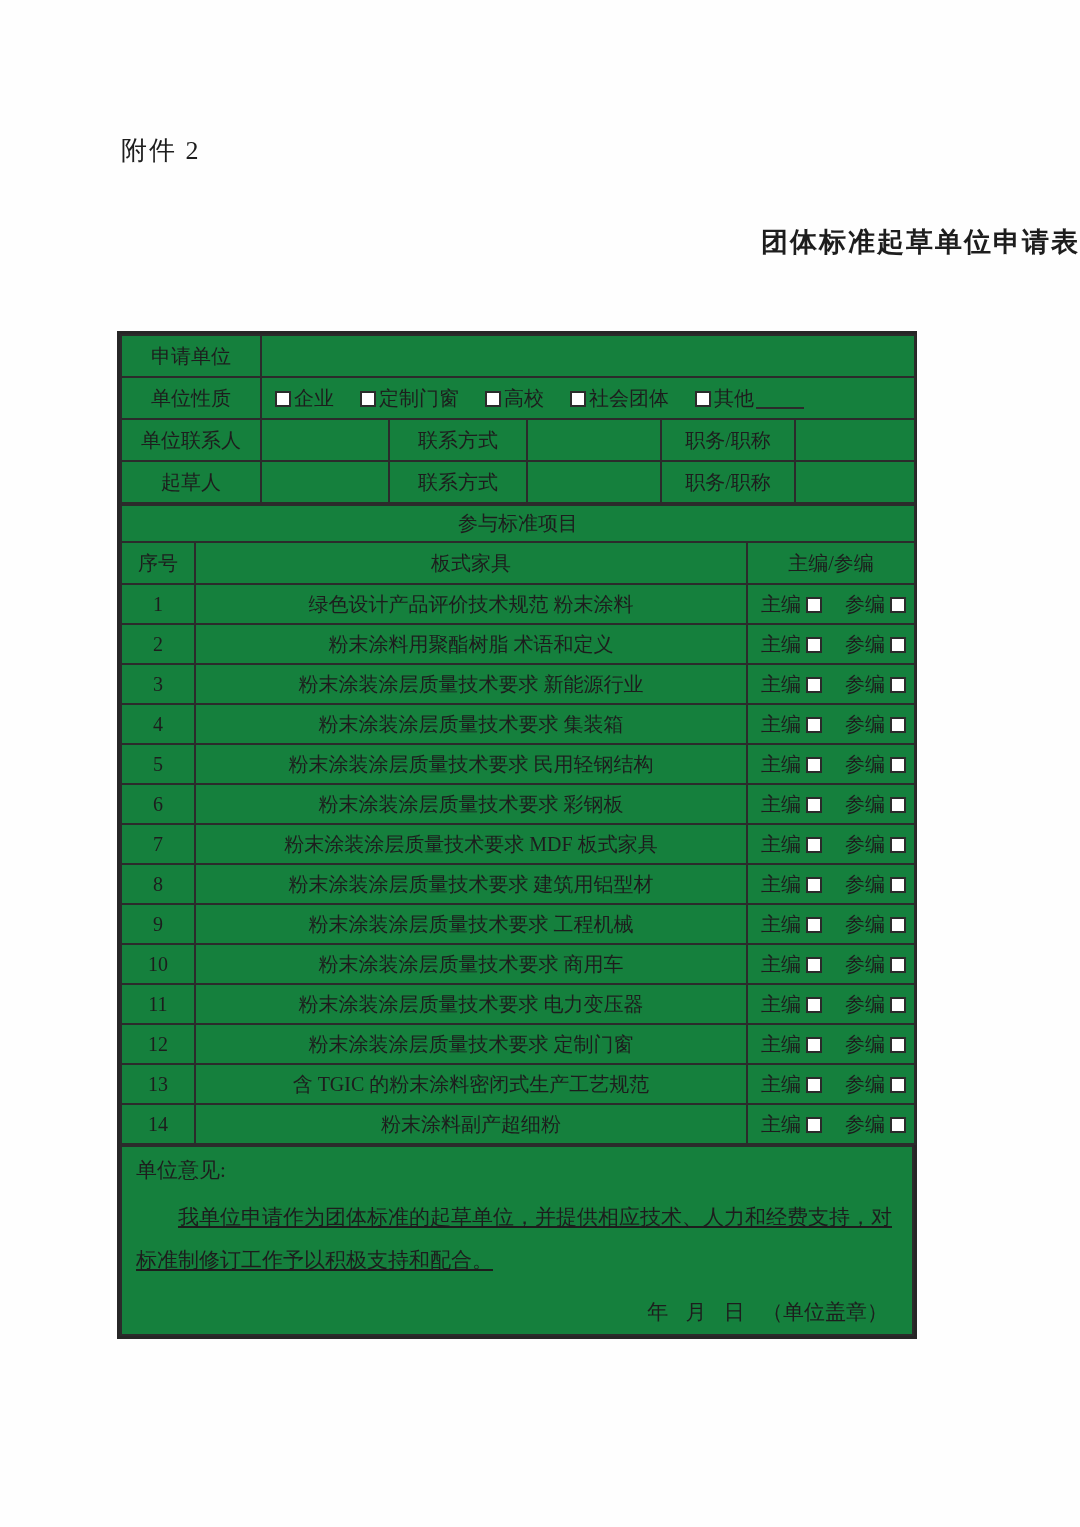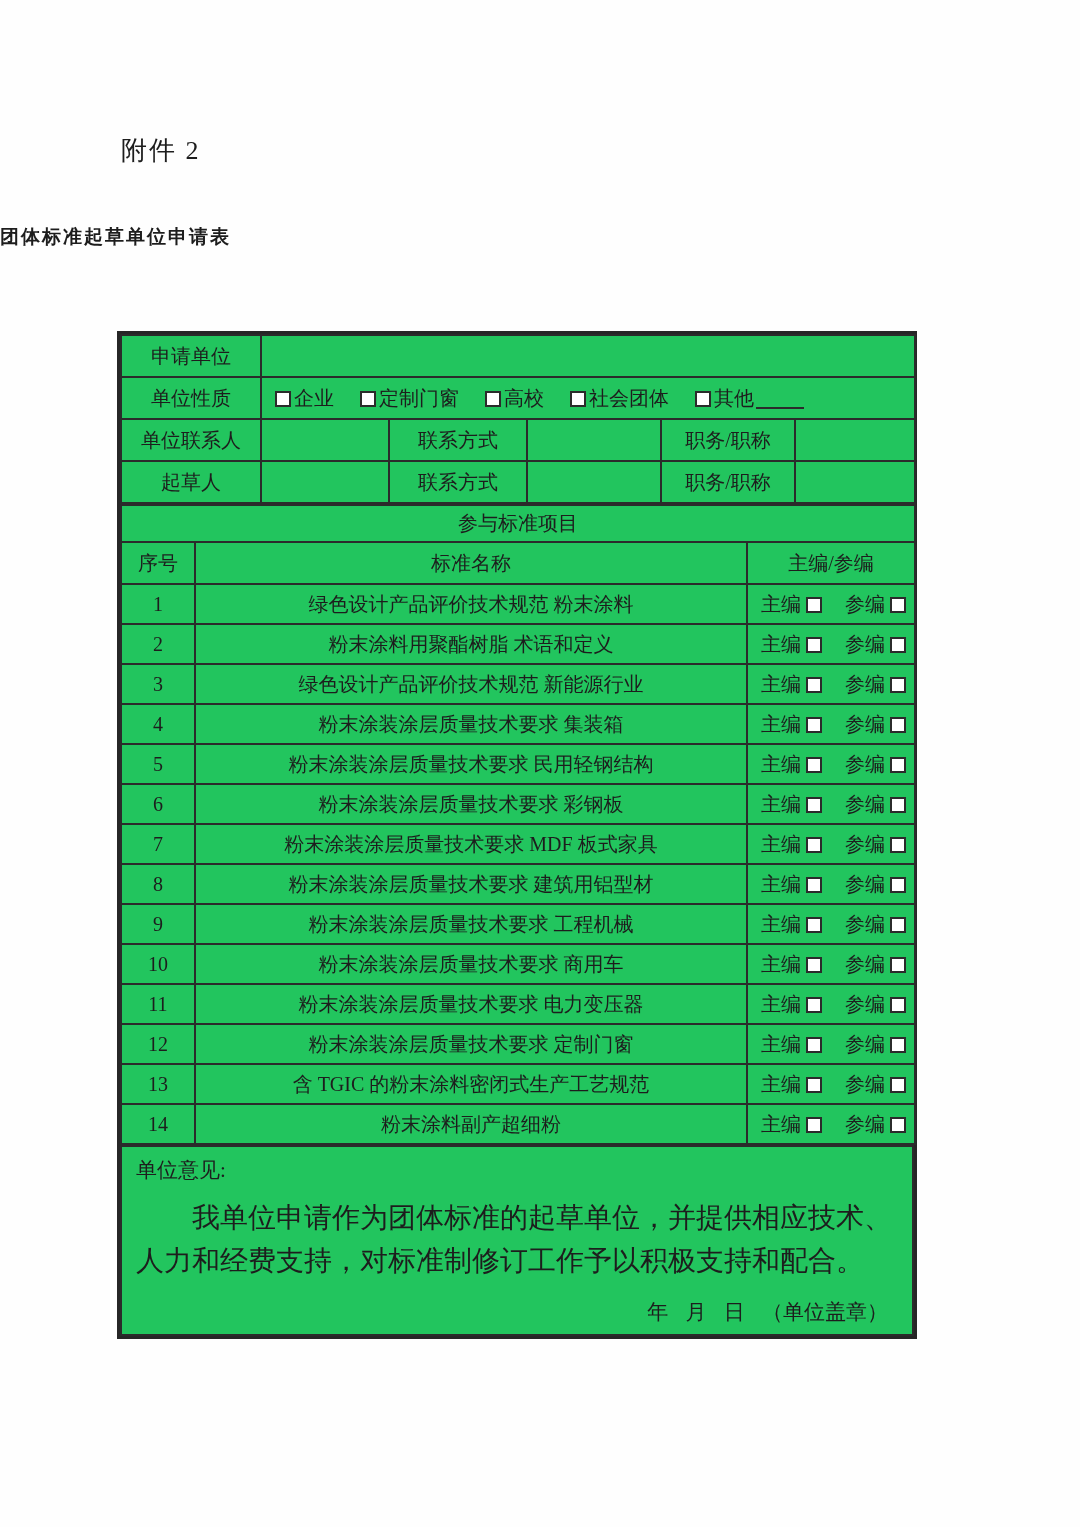--- a/index.html
+++ b/index.html
@@ -11,28 +11,28 @@
     color: #1d1d1d;
   }
   .page { position: relative; width: 1080px; height: 1527px; background: #fefefe; overflow: hidden; }
 
   .attachment {
     position: absolute; top: 133px; left: 121px;
     font-size: 26px; letter-spacing: 2px;
   }
   .title {
     position: absolute; top: 224px; left: 0; right: 0;
-    margin: 0; text-align: left;
+    margin: 0; text-align: right;
     font-family: "Liberation Sans", "DejaVu Sans", sans-serif;
-    font-size: 19px; font-weight: 700; letter-spacing: 2px;
+    font-size: 27px; font-weight: 700; letter-spacing: 2px;
   }
 
   .table-wrap {
     position: absolute; top: 331px; left: 117px; width: 800px;
-    border: 3px solid #262626; background: #22c55e;
+    border: 3px solid #262626; background: #15803d;
   }
   table.ft { width: 100%; border-collapse: collapse; table-layout: fixed; }
   table.ft td {
     border: 2px solid #2b2b2b;
     text-align: center; vertical-align: middle;
     font-size: 20px; padding: 0 4px;
     overflow: hidden; white-space: nowrap;
   }
   .unit-table td { height: 42px; }
   .options-cell { text-align: left !important; padding-left: 13px !important; }
@@ -58,21 +58,21 @@
 
   .opinion-cell {
     height: 154px;
     text-align: left !important; vertical-align: top !important;
     padding: 9px 14px 8px 14px !important;
     white-space: normal !important;
   }
   .opinion-label { font-size: 21px; }
   .opinion-body {
     margin: 12px 0 0 0; text-indent: 2em;
-    font-size: 28px; line-height: 43px;
+    font-size: 21px; line-height: 43px; text-decoration: underline;
   }
   .opinion-sign {
     margin-top: 16px; text-align: right; padding-right: 10px;
     font-size: 21px; word-spacing: 12px;
   }
 </style>
 </head>
 <body>
 
 <div class="page">
@@ -130,42 +130,42 @@
         <col style="width:74px">
           <col style="width:552px">
           <col style="width:168px">
       </colgroup>
       <tbody id="standards-body">
         <tr>
           <td colspan="3" class="section-header">参与标准项目</td>
         </tr>
         <tr>
           <td class="col-header">序号</td>
-          <td class="col-header">标准名称</td>
+          <td class="col-header">板式家具</td>
           <td class="col-header">主编/参编</td>
         </tr>
       <tr>
         <td class="row-cell">1</td>
         <td class="row-cell">绿色设计产品评价技术规范 粉末涂料</td>
         <td class="row-cell">
           <span class="role-opt"><span>主编</span><span class="cb"></span></span>
           <span class="role-opt"><span>参编</span><span class="cb"></span></span>
         </td>
       </tr>
           <tr>
         <td class="row-cell">2</td>
         <td class="row-cell">粉末涂料用聚酯树脂 术语和定义</td>
         <td class="row-cell">
           <span class="role-opt"><span>主编</span><span class="cb"></span></span>
           <span class="role-opt"><span>参编</span><span class="cb"></span></span>
         </td>
       </tr>
           <tr>
         <td class="row-cell">3</td>
-        <td class="row-cell">绿色设计产品评价技术规范 新能源行业</td>
+        <td class="row-cell">粉末涂装涂层质量技术要求 新能源行业</td>
         <td class="row-cell">
           <span class="role-opt"><span>主编</span><span class="cb"></span></span>
           <span class="role-opt"><span>参编</span><span class="cb"></span></span>
         </td>
       </tr>
           <tr>
         <td class="row-cell">4</td>
         <td class="row-cell">粉末涂装涂层质量技术要求 集装箱</td>
         <td class="row-cell">
           <span class="role-opt"><span>主编</span><span class="cb"></span></span>

